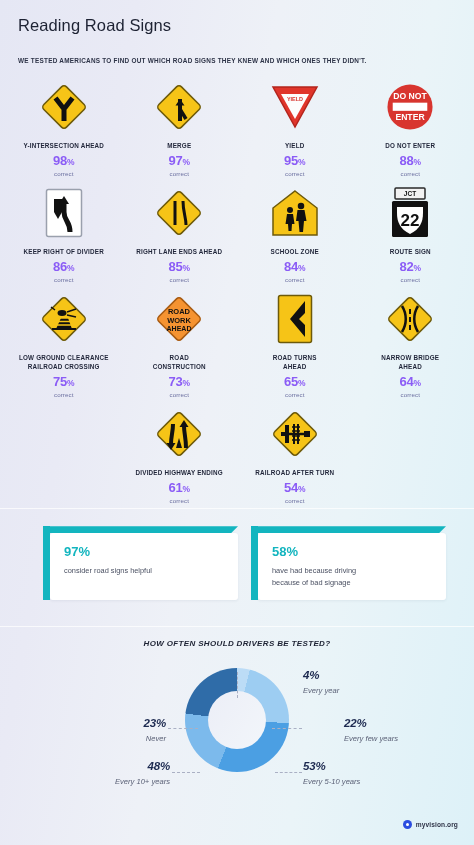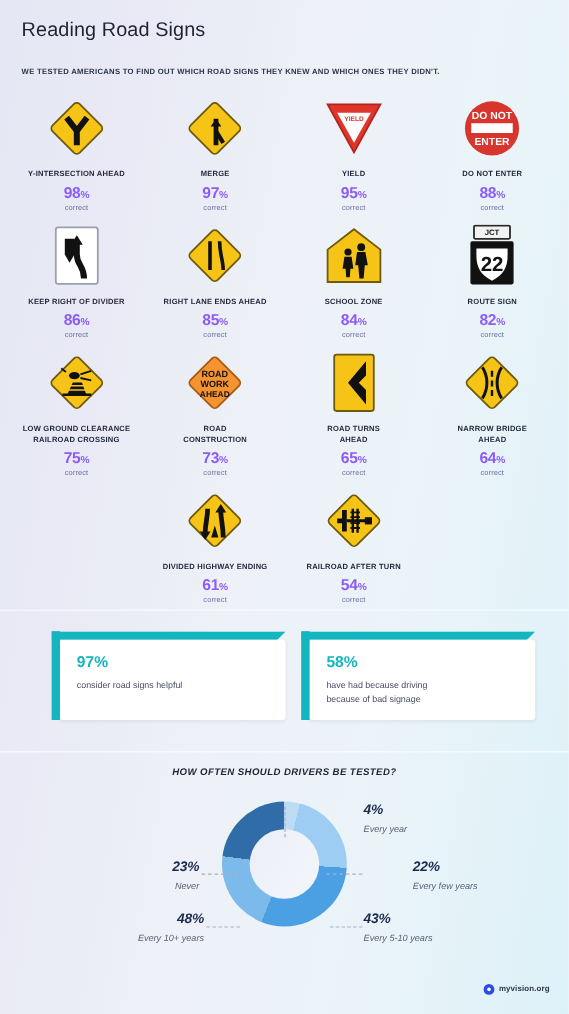--- a/index.html
+++ b/index.html
@@ -380,21 +380,21 @@
           <div class="v">4%</div>
                  <div class="n">Every year</div>
         </div>
         <div class="leader v" style="left: 237px; top: 16px; height: 26px;"></div>
         <div class="lbl right" style="left: 303px; top: 62px; margin-left: 41px;">
           <div class="v">22%</div>
                  <div class="n">Every few years</div>
         </div>
         <div class="leader" style="left: 272px; top: 72px; width: 30px;"></div>
         <div class="lbl right" style="left: 303px; top: 105px;">
-          <div class="v">43%</div>
+          <div class="v">53%</div>
                  <div class="n">Every 5-10 years</div>
         </div>
         <div class="leader" style="left: 275px; top: 116px; width: 27px;"></div>
         <div class="lbl left" style="left: 0px; top: 105px; width: 170px;">
           <div class="v">48%</div>
                  <div class="n">Every 10+ years</div>
         </div>
         <div class="leader" style="left: 172px; top: 116px; width: 28px;"></div>
         <div class="lbl left" style="left: 0px; top: 62px; width: 166px;">
           <div class="v">23%</div>

